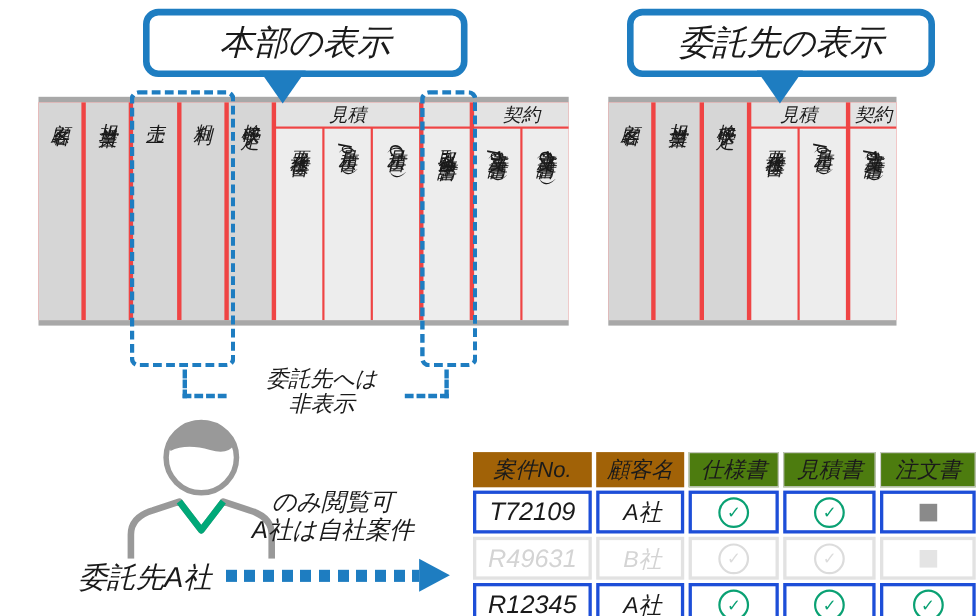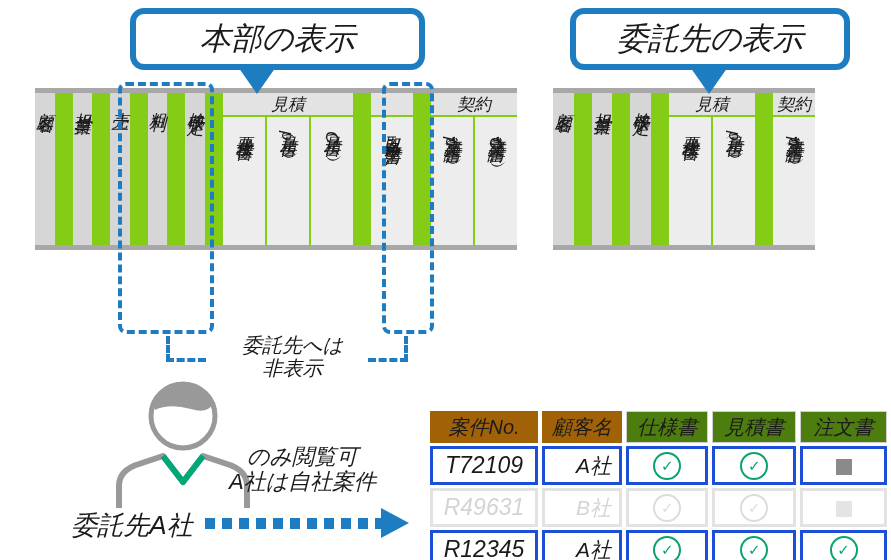--- a/index.html
+++ b/index.html
@@ -9,21 +9,21 @@
   
   .callout{position:absolute;background:#fff;border:6px solid #1e7dc1;border-radius:14px;
            display:flex;align-items:center;justify-content:center;font-size:31px;z-index:7;}
   .tail{position:absolute;top:100%;width:0;height:0;
         border-left:21px solid transparent;border-right:21px solid transparent;
         border-top:30px solid #1e7dc1;}
 
   
   .vtable{position:absolute;}
   .tbar{height:5px;background:#a8a8a8;}
-  .cols{display:flex;gap:18px;height:152px;background:#84cc16;}
+  .cols{display:flex;gap:4px;height:198px;background:#ef4444;}
   .vcol{width:42px;display:flex;justify-content:center;padding-top:6px;box-sizing:border-box;}
   .vcol.base{background:#d6d6d6;}
   .vcol.doc{background:#ededed;}
   .vtext{writing-mode:vertical-rl;text-orientation:mixed;font-size:17px;letter-spacing:2px;line-height:1;}
   .group{display:flex;flex-direction:column;}
   .ghead{height:22px;background:#e3e3e3;display:flex;align-items:center;justify-content:center;
          font-size:17px;margin-bottom:2px;}
   .gcols{display:flex;gap:2px;flex:1;}
   .gcols .vcol{width:42px;}
 
@@ -43,21 +43,21 @@
   .ahead{position:absolute;top:0;width:0;height:0;border-left:28px solid #1e7dc1;
          border-top:15px solid transparent;border-bottom:15px solid transparent;}
 
   
   table.case{position:absolute;border-collapse:separate;border-spacing:4px 3px;font-size:20px;}
   table.case th{font-weight:normal;height:30px;padding:0 6px;}
   table.case th.gray{background:#a16207;margin-top:15px;}
   table.case th.white{background:#4d7c0f;border:1px solid #cfcfcf;}
   table.case td{background:#fff;border:3px solid #1d4ed8;text-align:center;height:33px;padding:0 8px;}
   table.case td.id{font-size:23px;}
-  table.case td.cust{font-size:21px;text-align:right;padding-left:12px;}
+  table.case td.cust{font-size:21px;text-align:center;padding-left:12px;}
   tr.dimmed td{color:#d4d4d4;border-color:#e2e2e2;}
   .check{display:inline-flex;width:24px;height:24px;border:2px solid #0aa173;border-radius:50%;
          align-items:center;justify-content:center;color:#0aa173;font-size:15px;font-weight:bold;
          vertical-align:middle;}
   tr.dimmed .check{border-color:#dcdcdc;color:#dcdcdc;}
   .square{display:inline-block;width:16px;height:16px;background:#8a8a8a;vertical-align:middle;}
   tr.dimmed .square{background:#e4e4e4;}
 </style>
 </head>
 <body>

